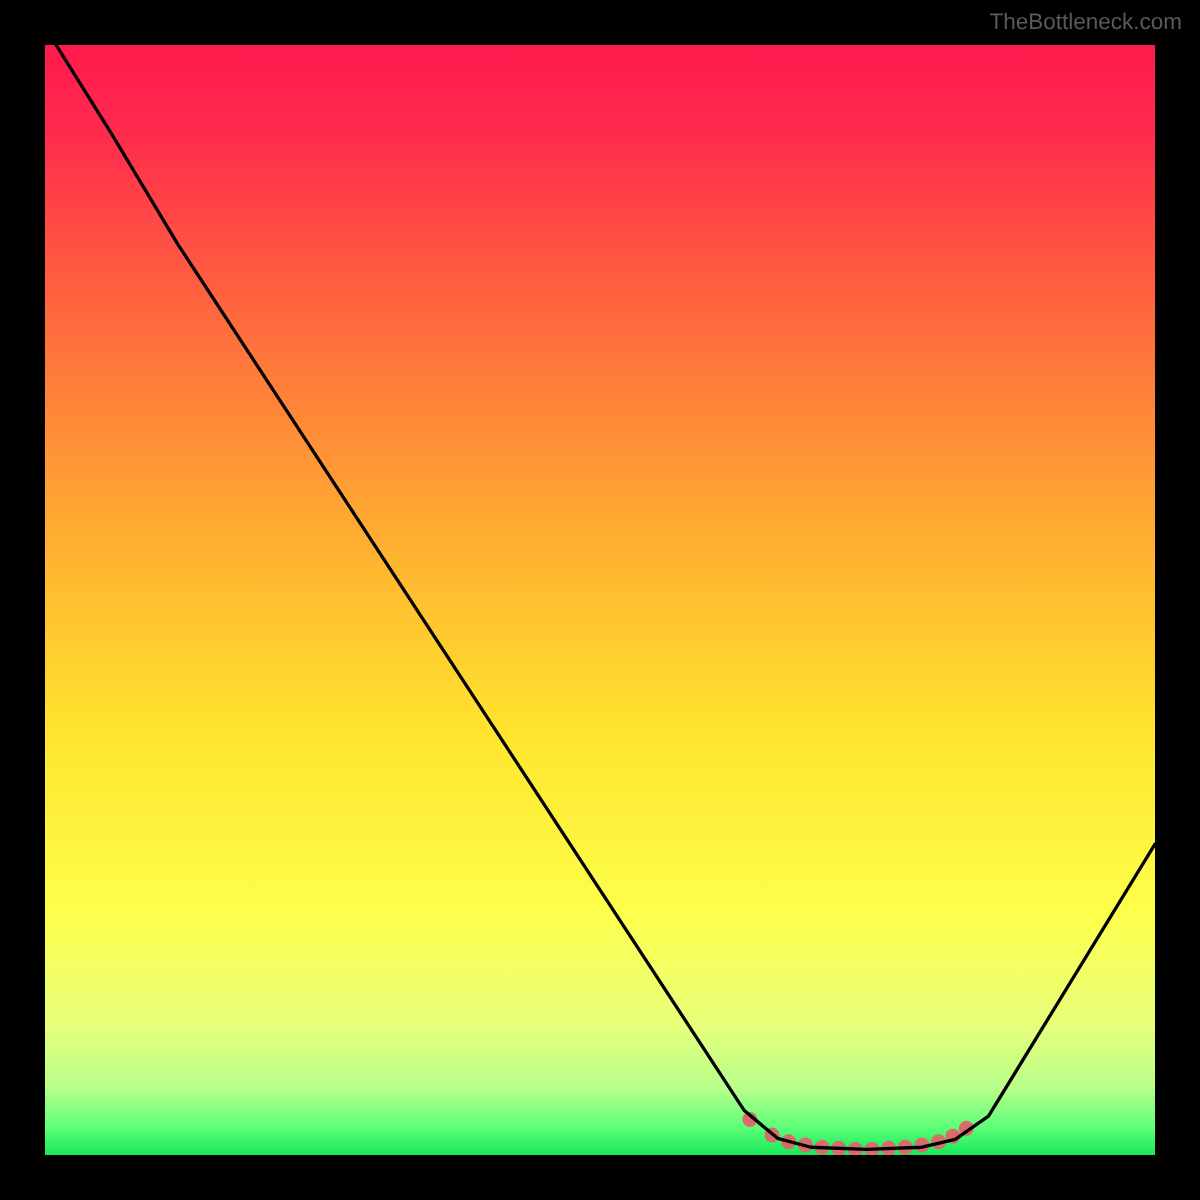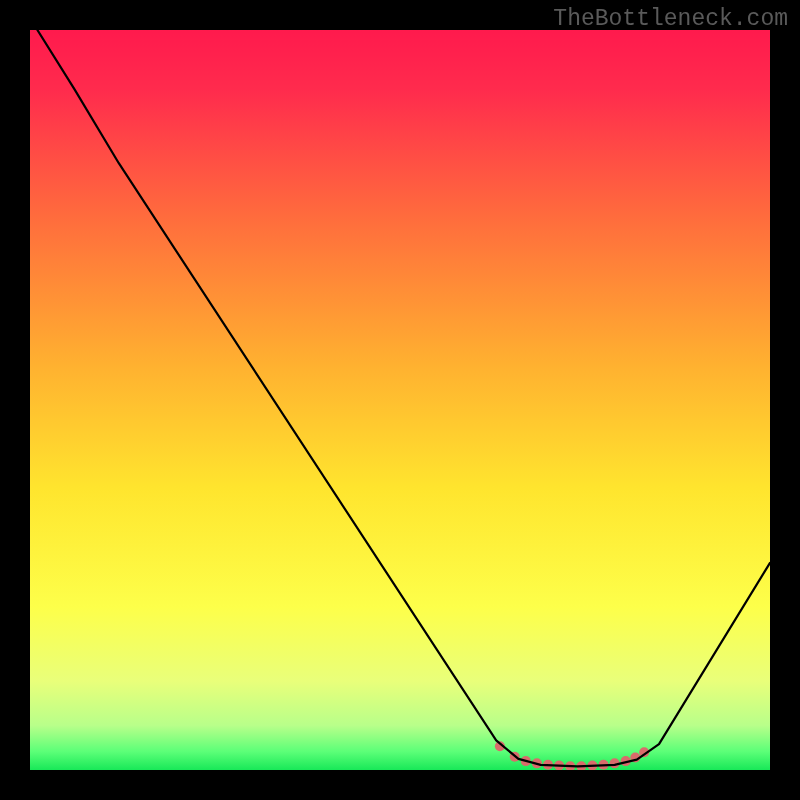--- a/index.html
+++ b/index.html
@@ -1,17 +1,17 @@
 <!DOCTYPE html>
 <html><head>
 <meta charset="utf-8">
 <style>
   * { margin: 0; padding: 0; box-sizing: border-box; }
   body { width: 800px; height: 800px; background: #000; position: relative; font-family: Arial, sans-serif; }
-  .watermark { position: absolute; top: 6px; right: 12px; color: #5a5a5a; font-size: 23px; font-weight: 400; z-index: 10; font-family: Liberation Mono, monospace; }
+  .watermark { position: absolute; top: 6px; right: 12px; color: #5a5a5a; font-size: 15px; font-weight: 400; z-index: 10; }
   .chart-area { position: absolute; top: 30px; left: 30px; width: 740px; height: 740px; }
   .gradient-bg { position: absolute; top: 0; left: 0; width: 100%; height: 100%; }
   .curve-layer { position: absolute; top: 0; left: 0; width: 100%; height: 100%; }
 </style>
 </head>
 <body>
 
 <div class="watermark">TheBottleneck.com</div>
 
 <div class="chart-area">

